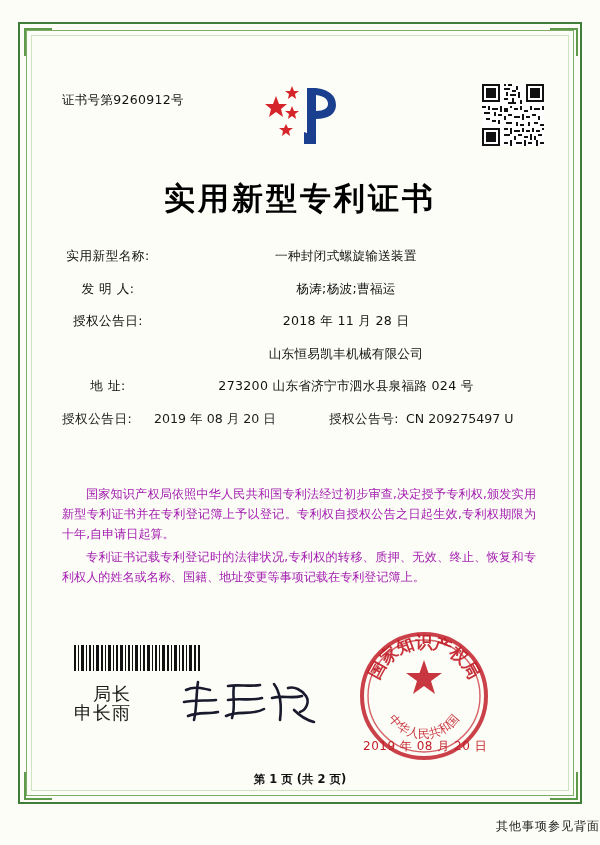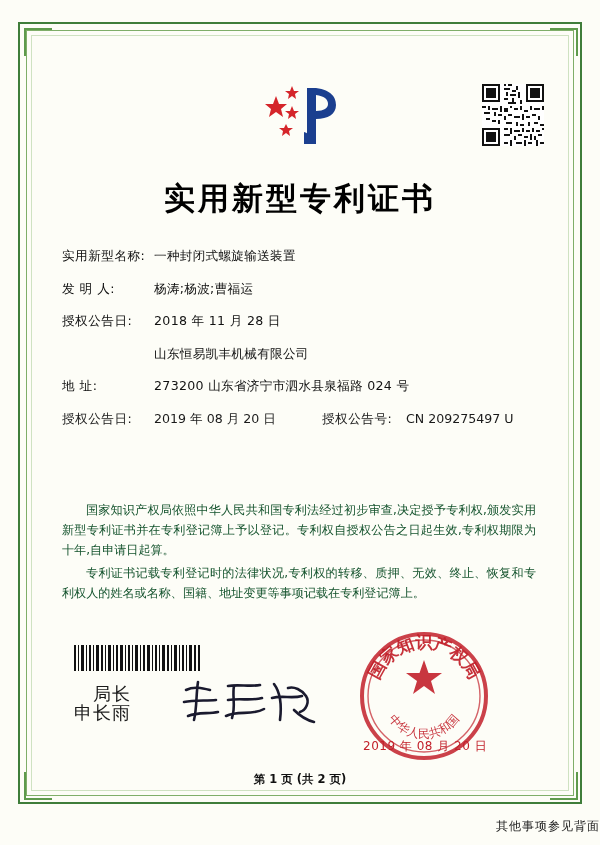--- a/index.html
+++ b/index.html
@@ -81,20 +81,21 @@
     font-weight: bold;
     letter-spacing: 3px;
     color: #000000;
     font-family: "DejaVu Serif", "Liberation Serif", serif;
   }
 
   .fields {
     position: absolute;
     left: 62px; top: 248px;
     width: 476px;
+    text-align: center;
   }
   .field {
     display: flex;
     align-items: baseline;
     margin-bottom: 15.5px;
     font-size: 12.6px;
     color: #111;
   }
   .field .lbl {
     width: 92px;
@@ -127,25 +128,25 @@
     justify-content: space-between;
     letter-spacing: 0.5px;
   }
   .field-split .lbl3 {
     flex: 0 0 84px;
     letter-spacing: 0.5px;
   }
 
   .body-text {
     position: absolute;
-    left: 62px; top: 500px;
+    left: 62px; top: 484px;
     width: 474px;
     font-size: 12.1px;
     line-height: 20px;
-    color: #14532d;
+    color: #a21caf;
     text-align: justify;
   }
   .body-text p {
     margin: 0 0 3px 0;
     text-indent: 24px;
   }
 
   .barcode {
     position: absolute;
     left: 74px; top: 645px;
@@ -201,20 +202,21 @@
 <div class="page">
 
   <div class="border-outer"></div>
   <div class="border-inner"></div>
   <div class="border-fine"></div>
   <div class="corner tl"></div>
   <div class="corner tr"></div>
   <div class="corner bl"></div>
   <div class="corner br"></div>
 
+  <div class="cert-no">证书号第9260912号</div>
 
   <div class="emblem">
     <svg width="96" height="78" viewBox="0 0 96 78">
       <g fill="#d5252a">
         <polygon points="24,18 27,26 35,26 29,31 31,39 24,34 17,39 19,31 13,26 21,26"></polygon>
         <polygon points="40,8 42,13 47,13 43,16 44,21 40,18 36,21 37,16 33,13 38,13"></polygon>
         <polygon points="40,28 42,33 47,33 43,36 44,41 40,38 36,41 37,36 33,33 38,33"></polygon>
         <polygon points="34,46 36,50 41,50 37,53 38,58 34,55 30,58 31,53 27,50 32,50"></polygon>
       </g>
       <g fill="#1b3f8f">

